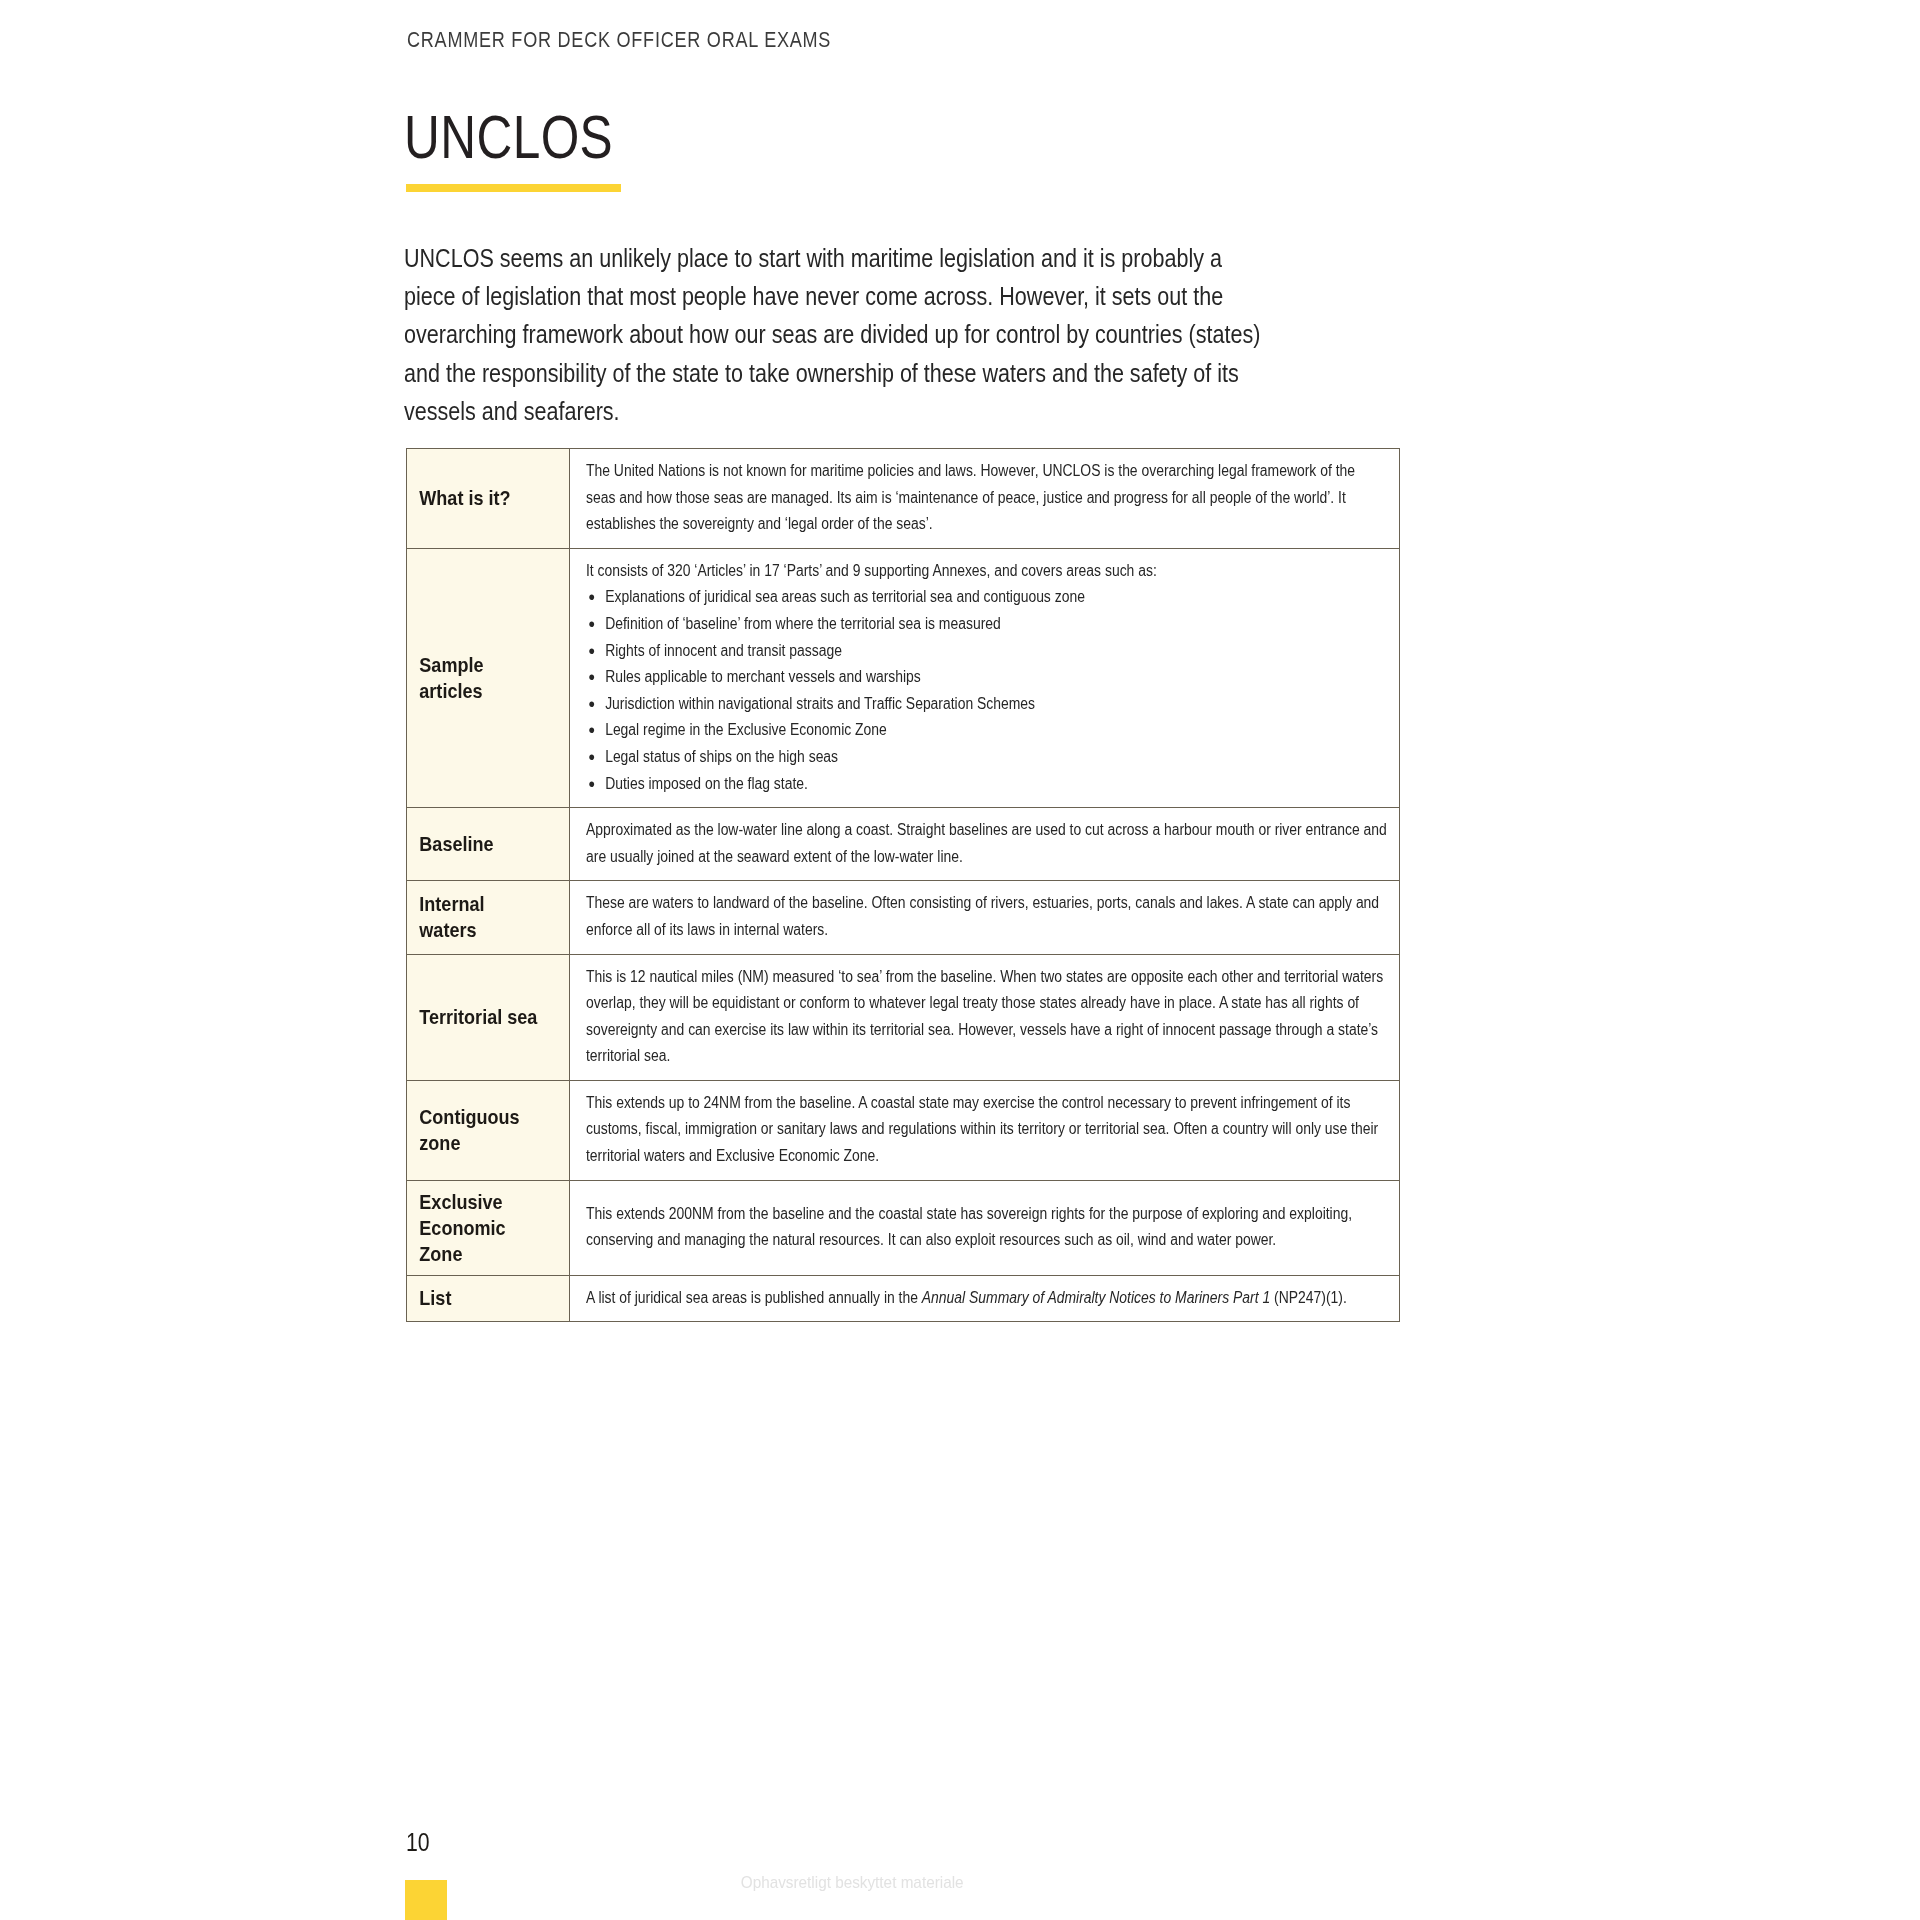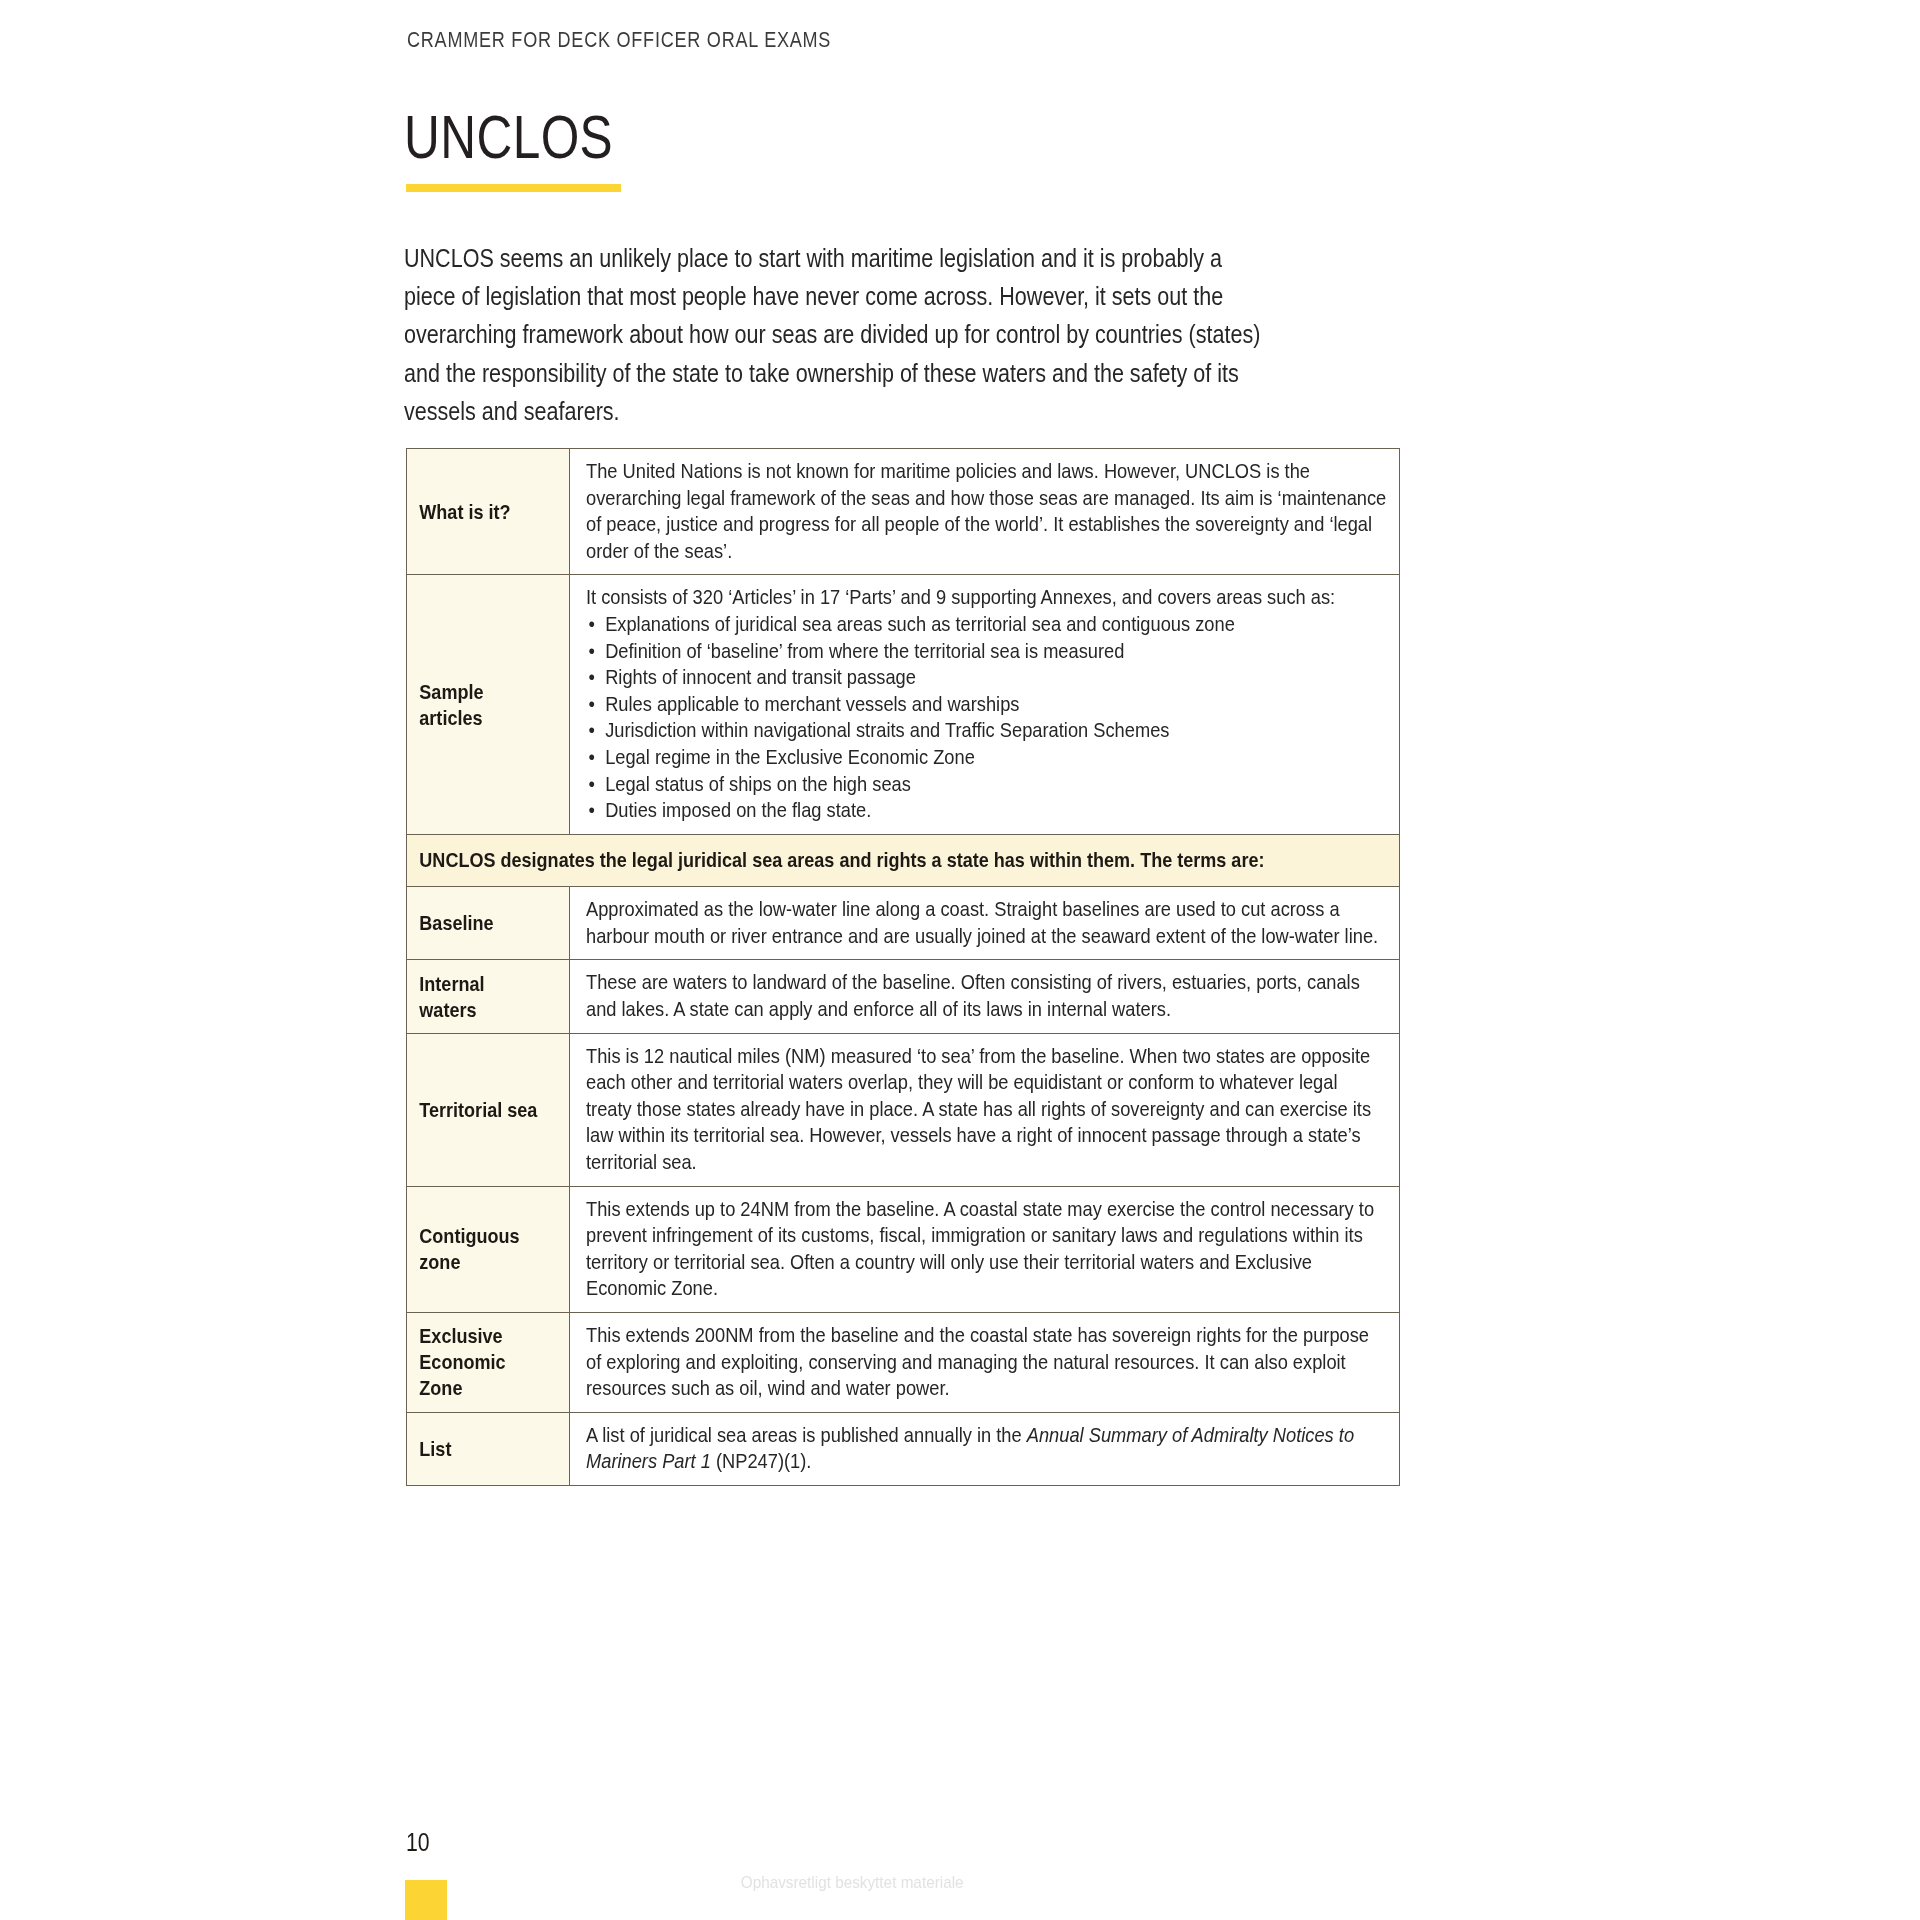--- a/index.html
+++ b/index.html
@@ -116,21 +116,21 @@
   .lbl {
     font-size: 20.5px;
     font-weight: bold;
     color: #1d1a16;
     line-height: 26px;
     padding: 8px 10px 8px 14px;
     transform: scaleX(0.88);
     transform-origin: left center;
   }
   .body-cell {
-    font-size: 21px;
+    font-size: 16px;
     line-height: 26.6px;
     color: #262626;
     padding: 9px 12px 10px 16px;
   }
   .body-cell .shrink {
     display: block;
     transform: scaleX(0.87);
     transform-origin: left top;
     width: 115%;
   }
@@ -229,25 +229,20 @@
                   <li>Jurisdiction within navigational straits and Traffic Separation Schemes</li>
                   <li>Legal regime in the Exclusive Economic Zone</li>
                   <li>Legal status of ships on the high seas</li>
                   <li>Duties imposed on the flag state.</li>
                 </ul>
               </span>
             </div>
           </td>
         </tr>
 
-        <tr>
-          <td class="cream" colspan="2">
-            <div class="tbl-banner-sub">UNCLOS designates the legal juridical sea areas and rights a state has within them. The terms are:</div>
-          </td>
-        </tr>
 
         <tr>
           <td class="cream-light">
             <div class="lbl">Baseline</div>
           </td>
           <td class="white">
             <div class="body-cell">
               <span class="shrink">Approximated as the low-water line along a coast. Straight baselines are used to cut across a harbour mouth or river entrance and are usually joined at the seaward extent of the low-water line.</span>
             </div>
           </td>

